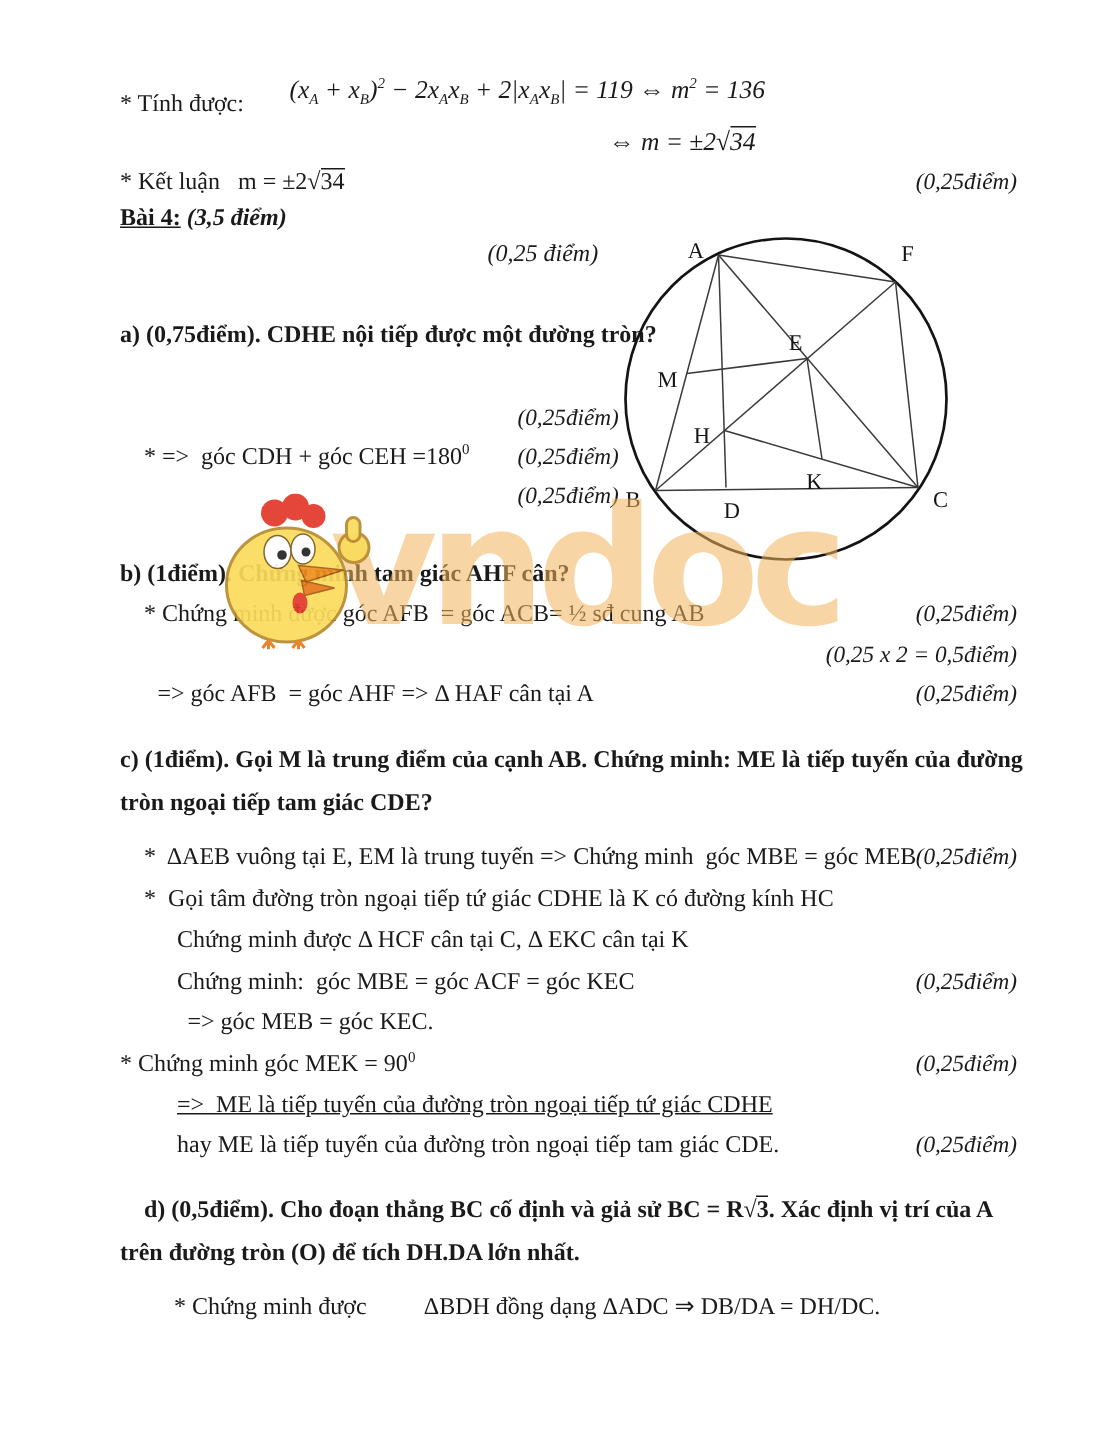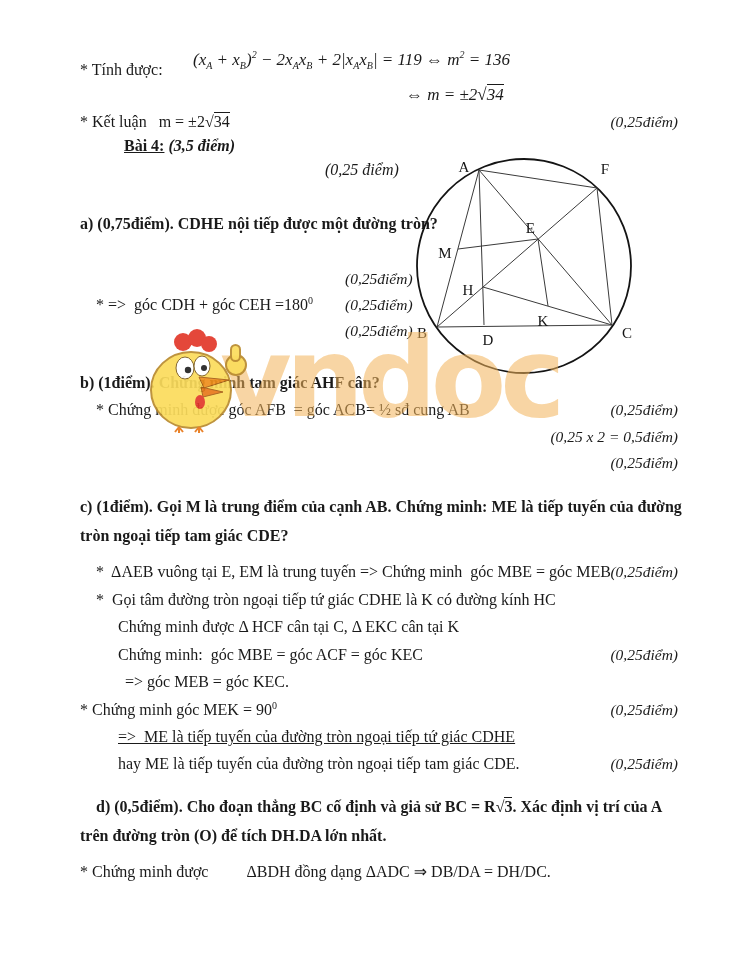--- a/index.html
+++ b/index.html
@@ -40,21 +40,21 @@
   </div>
   <div class="math" style="position:absolute;left:406px;top:85px;">
     <span>⇔ m = ±2√</span><span class="rad">34</span>
   </div>
 
   <div class="row" style="top:112px;">
     <span>* Kết luận&nbsp;&nbsp; m = ±2√</span><span class="rad">34</span>
     <span class="score-right">(0,25điểm)</span>
   </div>
 
-  <div class="row bold" style="top:136px;margin-left:44px;">
+  <div class="row bold" style="top:136px;">
     <span class="u">Bài 4:</span><span class="it"> (3,5 điểm)</span>
   </div>
 
   <div class="row" style="top:160px;">
     <span class="score" style="position:absolute;left:245px;top:0;">(0,25 điểm)</span>
   </div>
 
   <div class="row bold" style="top:214px;">
     <span>a) (0,75điểm). CDHE nội tiếp được một đường tròn?</span>
   </div>
@@ -73,20 +73,21 @@
     <span>b) (1điểm). Chứng minh tam giác AHF cân?</span>
   </div>
   <div class="row" style="top:400px;">
     <span class="indent16">* Chứng minh được góc AFB&nbsp; = góc ACB= ½ sđ cung AB</span>
     <span class="score-right">(0,25điểm)</span>
   </div>
   <div class="row" style="top:427px;">
     <span class="score-right">(0,25 x 2 = 0,5điểm)</span>
   </div>
   <div class="row" style="top:453px;">
+    <span class="indent25">=&gt; góc AFB&nbsp; = góc AHF =&gt; Δ HAF cân tại A</span>
     <span class="score-right">(0,25điểm)</span>
   </div>
 
   <div class="row bold" style="top:497px;">
     <span>c) (1điểm). Gọi M là trung điểm của cạnh AB. Chứng minh: ME là tiếp tuyến của đường</span>
   </div>
   <div class="row bold" style="top:526px;">
     <span>tròn ngoại tiếp tam giác CDE?</span>
   </div>
   <div class="row" style="top:562px;">
@@ -117,21 +118,21 @@
     <span class="indent38">hay ME là tiếp tuyến của đường tròn ngoại tiếp tam giác CDE.</span>
     <span class="score-right">(0,25điểm)</span>
   </div>
 
   <div class="row bold" style="top:797px;">
     <span class="indent16">d) (0,5điểm). Cho đoạn thẳng BC cố định và giả sử BC = R√</span><span class="rad">3</span><span>. Xác định vị trí của A</span>
   </div>
   <div class="row bold" style="top:826px;">
     <span>trên đường tròn (O) để tích DH.DA lớn nhất.</span>
   </div>
-  <div class="row" style="top:862px;">
+  <div class="row" style="top:862px;margin-left:36px;">
     <span>* Chứng minh được</span>
     <span style="margin-left:34px;">ΔBDH đồng dạng ΔADC ⇒ DB/DA = DH/DC.</span>
   </div>
 
   <svg class="diagram" width="240" height="252" viewBox="0 0 240 252">
     <circle cx="112" cy="120" r="107" fill="none" stroke="#141414" stroke-width="1.8"></circle>
     <g stroke="#3a3a3a" stroke-width="1">
       <line x1="67" y1="24" x2="185" y2="42"></line>
       <line x1="185" y1="42" x2="200" y2="179"></line>
       <line x1="67" y1="24" x2="25" y2="181"></line>

